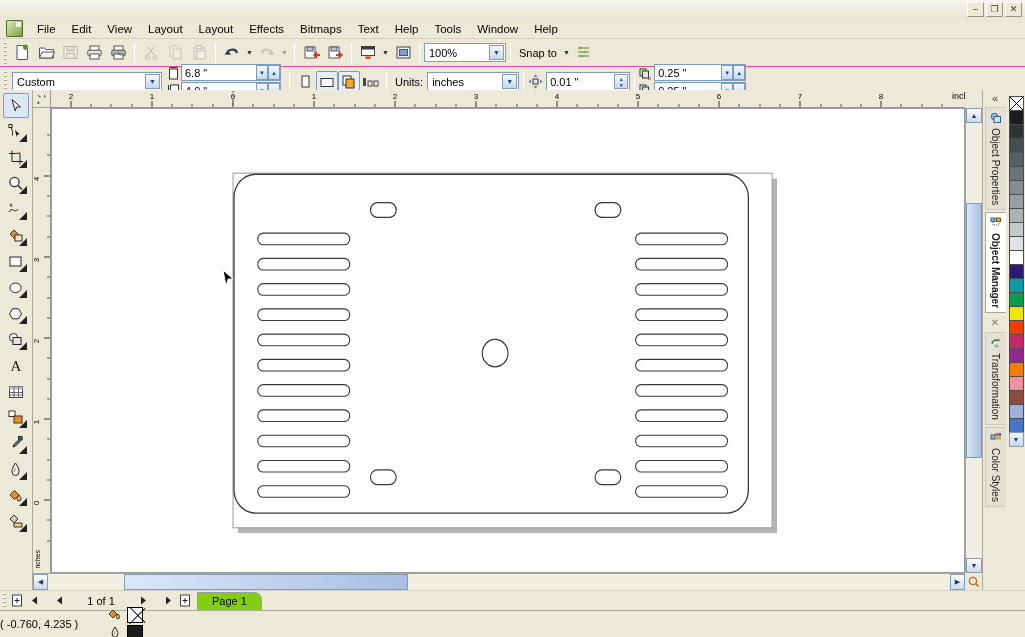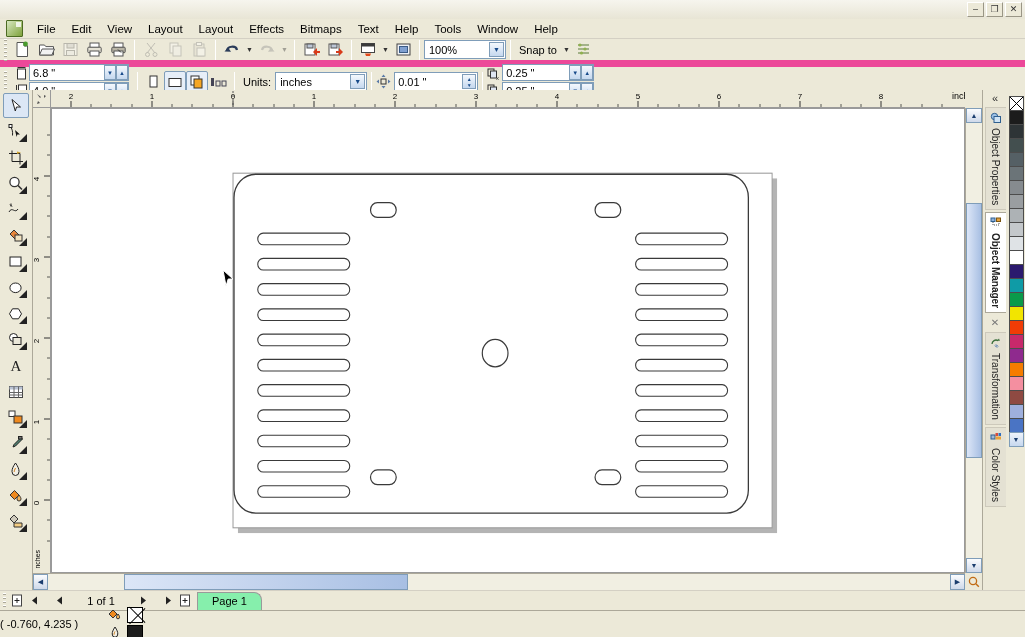--- a/index.html
+++ b/index.html
@@ -27,21 +27,21 @@
      border-bottom:1px solid #d4d0c4; }
   #applogo { width:17px; height:17px; margin:0 6px 0 4px;
      background:linear-gradient(135deg,#d8e8c0,#7fa23c); border:1px solid #4d6b22;
      border-radius:1px; position:relative; }
   #applogo:after{content:"";position:absolute;right:1px;top:1px;width:5px;height:5px;
      background:#fff;opacity:.8;}
   .menu-item { padding:2px 8px; font-size:11.5px; cursor:default; }
 
   
   #toolbar1 { height:28px; display:flex; align-items:center;
-     border-bottom:7px solid #ec4899; padding-left:1px; }
+     border-bottom:1px solid #ec4899; padding-left:1px; }
   #toolbar2 { height:30px; display:flex; align-items:center;
      border-bottom:1px solid #aca899; padding-left:1px; }
   .tbtn { width:24px; height:23px; display:flex; align-items:center; justify-content:center;
      border:1px solid transparent; border-radius:2px; }
   .tbtn.dis { opacity:.38; }
   .arrowbtn { width:11px; height:23px; display:flex; align-items:center; justify-content:center;
      font-size:7px; color:#333; }
 
   
   .combo { height:19px; border:1px solid #7f9db9; background:#fff; display:flex;
@@ -101,21 +101,21 @@
   #palette { width:18px; background:#ece9d8; display:flex; flex-direction:column;
      align-items:center; }
   .swatch { width:15px; height:15px; border:1px solid #4c4c4c; margin-bottom:-1px; }
 
   
   #pagebar { position:absolute; left:0; right:0; bottom:27px; height:20px;
      display:flex; align-items:center; background:#ece9d8;
      border-top:1px solid #d4d0c4; }
   .pnav { width:16px; height:16px; display:flex; align-items:center;
      justify-content:center; font-size:8px; color:#222; }
-  .pagetab { height:18px; padding:0 14px; font-size:11px; background:#86efac;
+  .pagetab { height:18px; padding:0 14px; font-size:11px; background:#84cc16;
      border:1px solid #9a9a9a; border-bottom:none; display:flex; align-items:center;
      border-radius:0 8px 0 0; margin-left:4px; }
 
   #statusbar { position:absolute; left:0; right:0; bottom:0; height:27px;
      background:#ece9d8; border-top:1px solid #aca899;
      display:flex; align-items:center; font-size:11px; }
   #coords { width:108px; text-align:left; }
   #hint { flex:1; }
   .fillbox { width:16px; height:16px; border:1px solid #000; background:#fff; position:relative; }
   .fillbox.none:after, .fillbox.none:before { content:""; position:absolute; left:-1px;
@@ -284,20 +284,24 @@
         <circle cx="5" cy="4" r="1.6" fill="#8fb04e"></circle>
         <circle cx="10" cy="8" r="1.6" fill="#8fb04e"></circle>
         <circle cx="6.5" cy="12" r="1.6" fill="#8fb04e"></circle>
       </svg>
     </div>
 </div>
 
 <div id="toolbar2" class="bar">
   <div class="grip"></div>
 
+  <div class="combo" style="width:150px;margin-left:2px">
+    <span>Custom</span>
+    <span class="dd">▼</span>
+  </div>
 
   <div style="display:flex;align-items:center;margin-left:6px">
     <div style="display:flex;flex-direction:column;gap:2px;margin-right:2px">
       <svg width="11" height="14" viewBox="0 0 11 14">
           <rect x="1.5" y="2" width="8" height="10" fill="#fff" stroke="#333"></rect>
           <path d="M1.5 0.5h8" stroke="#333"></path>
         </svg>
       <svg width="11" height="14" viewBox="0 0 11 14">
           <rect x="2.5" y="2" width="8" height="10" fill="#fff" stroke="#333"></rect>
           <path d="M0.5 2v10" stroke="#333"></path>

